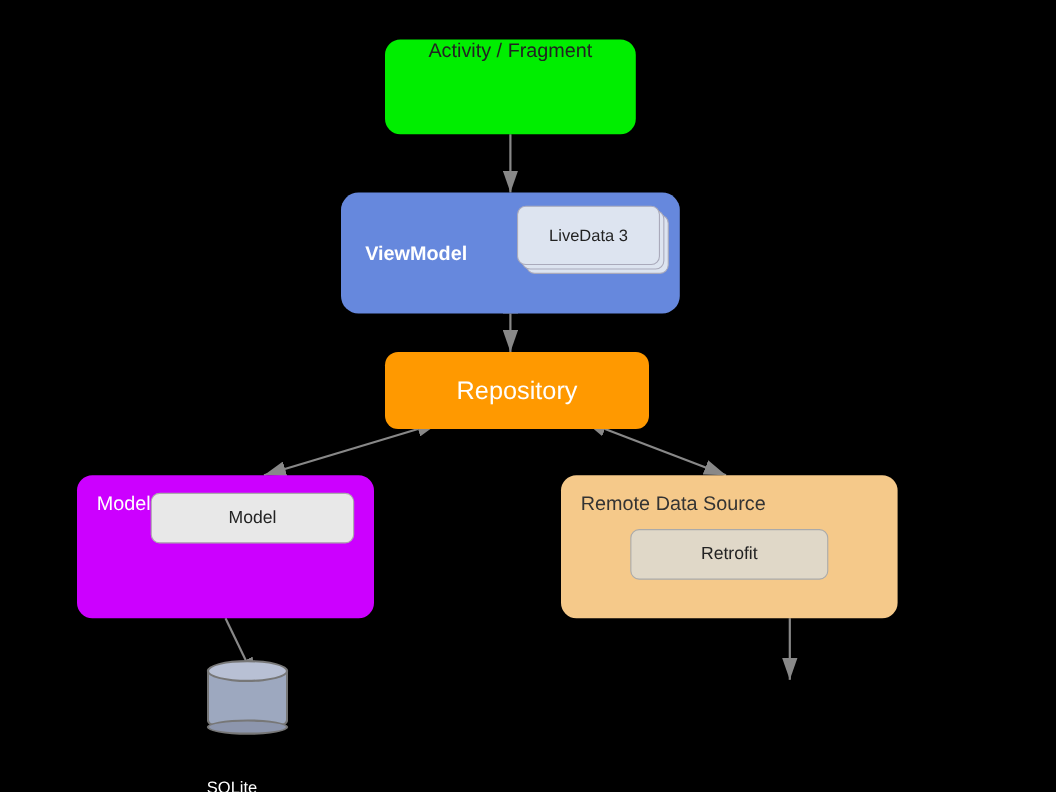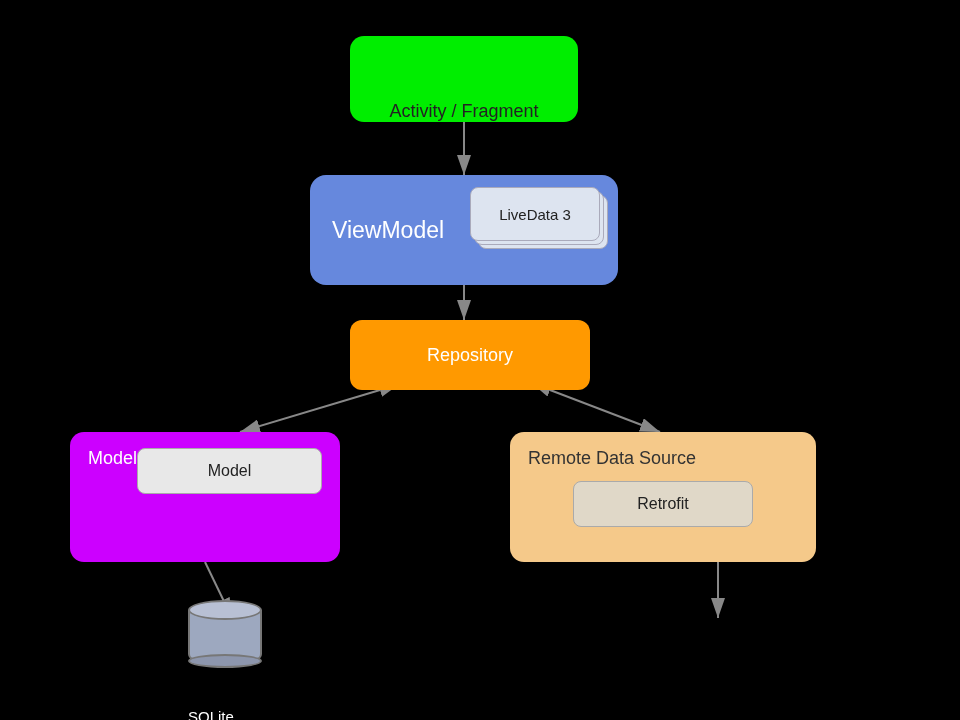--- a/index.html
+++ b/index.html
@@ -21,21 +21,21 @@
     
     .activity-fragment {
       position: absolute;
       left: 350px;
       top: 36px;
       width: 228px;
       height: 86px;
       background: #00ee00;
       border-radius: 14px;
       display: flex;
-      align-items: flex-end;
+      align-items: flex-start;
       justify-content: center;
     }
     .activity-fragment span {
       color: #222;
       font-size: 18px;
       font-weight: normal;
       text-align: center;
     }
 
     
@@ -46,22 +46,22 @@
       width: 308px;
       height: 110px;
       background: #6688dd;
       border-radius: 16px;
       display: flex;
       align-items: center;
       padding-left: 22px;
     }
     .viewmodel-label {
       color: #fff;
-      font-size: 23px;
-      font-weight: normal;
+      font-size: 18px;
+      font-weight: bold;
     }
 
     
     .livedata-stack {
       position: absolute;
       right: 18px;
       top: 12px;
     }
     .livedata-card {
       position: absolute;
@@ -100,21 +100,21 @@
       width: 240px;
       height: 70px;
       background: #ff9900;
       border-radius: 12px;
       display: flex;
       align-items: center;
       justify-content: center;
     }
     .repository span {
       color: #fff;
-      font-size: 18px;
+      font-size: 23px;
     }
 
     
     .model-box {
       position: absolute;
       left: 70px;
       top: 432px;
       width: 270px;
       height: 130px;
       background: #cc00ff;

